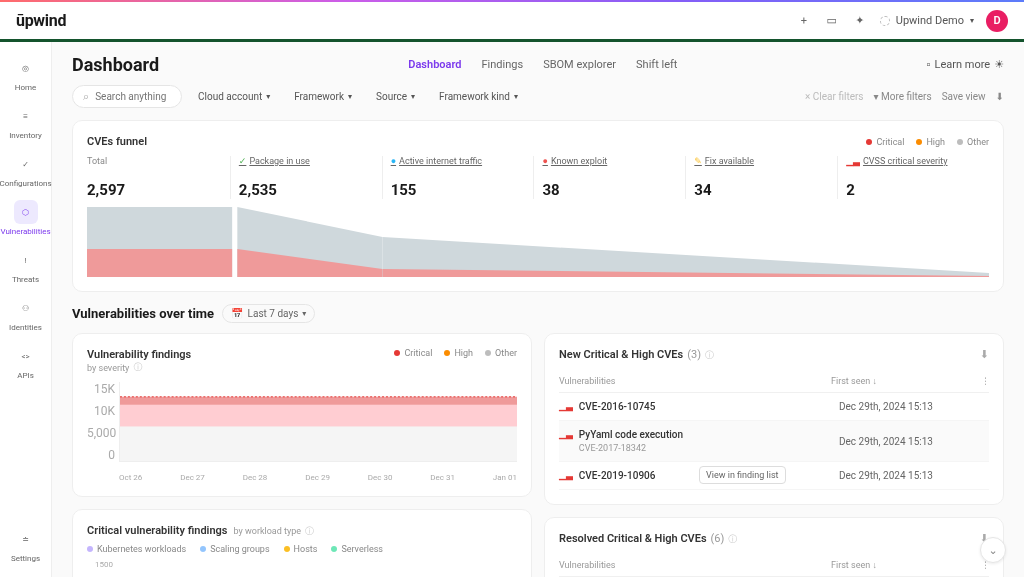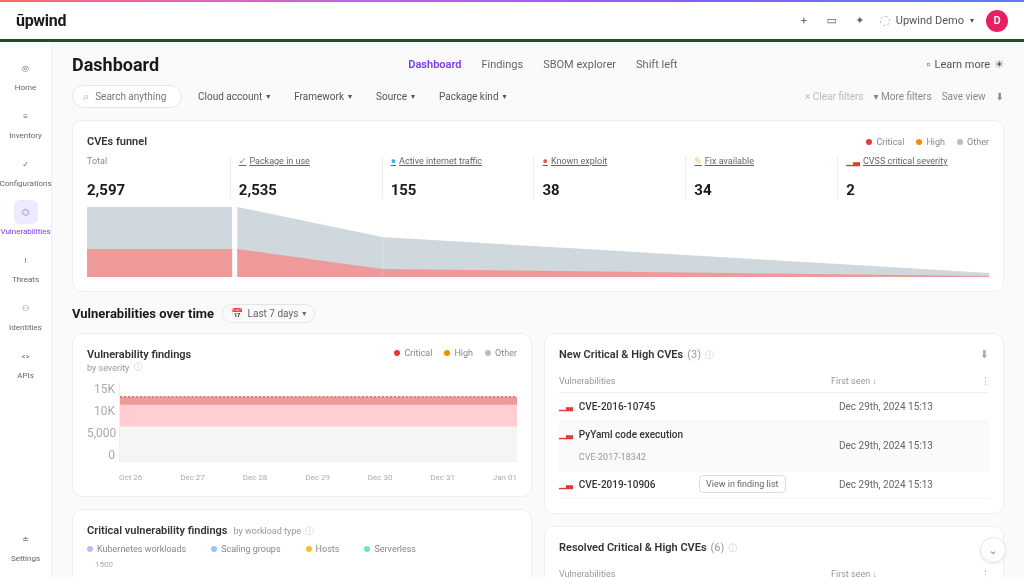--- a/index.html
+++ b/index.html
@@ -55,25 +55,25 @@
 .y-axis{position:absolute;left:0;top:0;bottom:20px;display:flex;flex-direction:column;justify-content:space-between;font-size:12px;color:#aaa;width:28px;text-align:right}
 .plot{position:absolute;left:32px;right:0;top:0;bottom:20px;border-bottom:1px solid #eee;border-left:1px solid #eee}
 .x-axis{position:absolute;left:32px;right:0;bottom:0;display:flex;justify-content:space-between;font-size:8px;color:#aaa}
 .table-header{display:flex;font-size:9px;color:#999;padding:6px 0;border-bottom:1px solid #f0f0f0}
 .th-vuln{flex:1}
 .th-date{width:150px}
 .table-row{display:flex;align-items:center;padding:8px 0;font-size:10px;border-bottom:1px solid #f5f5f5}
 .table-row.hover{background:#fafafa}
 .cve-cell{flex:1;display:flex;align-items:flex-start;gap:6px;flex-direction:row}
 .cve-name{color:#333;font-weight:500}
-.cve-sub{color:#999;font-size:9px;margin-top:12px}
+.cve-sub{color:#999;font-size:9px;margin-top:3px}
 .date-cell{width:150px;color:#666}
 .sig-icon{color:#e53935;font-size:9px}
 .tooltip-btn{position:absolute;right:0;top:0;background:#fff;border:1px solid #ddd;border-radius:4px;padding:3px 6px;font-size:9px;color:#666}
-.wl-legend{display:flex;gap:25px;font-size:9px;color:#888;margin-bottom:6px}
+.wl-legend{display:flex;gap:14px;font-size:9px;color:#888;margin-bottom:6px}
 .bars-chart{height:90px;display:flex;align-items:flex-end;gap:24px;padding-left:32px;position:relative}
 .bar-y{position:absolute;left:0;top:0;bottom:20px;display:flex;flex-direction:column;justify-content:space-between;font-size:8px;color:#aaa;width:26px;text-align:right}
 .bar-col{display:flex;flex-direction:column;align-items:center;gap:2px}
 .bar{width:20px;background:#c4b5fd;border-radius:2px 2px 0 0}
 .bar-label{font-size:8px;color:#aaa}
 .chev{font-size:8px}
 .count-badge{color:#999;font-weight:400}
 .area-chart svg{width:100%;height:100%}
 .scroll-fab{position:absolute;right:18px;bottom:14px;width:26px;height:26px;border-radius:50%;background:#fff;border:1px solid #e5e5e5;display:flex;align-items:center;justify-content:center;box-shadow:0 1px 3px rgba(0,0,0,0.08);font-size:11px;color:#888}
 </style>
@@ -157,21 +157,21 @@
         </div>
       <div class="filter-pill">
           <span>Framework</span> 
           <span class="chev">▾</span>
         </div>
       <div class="filter-pill">
           <span>Source</span> 
           <span class="chev">▾</span>
         </div>
       <div class="filter-pill">
-          <span>Package kind</span> 
+          <span>Framework kind</span> 
           <span class="chev">▾</span>
         </div>
       <div class="filter-right">
         <span class="x">× <span>Clear filters</span></span>
         <span>▾ <span>More filters</span></span>
         <span>Save view</span>
         <span>⬇</span>
       </div>
     </div>
 

